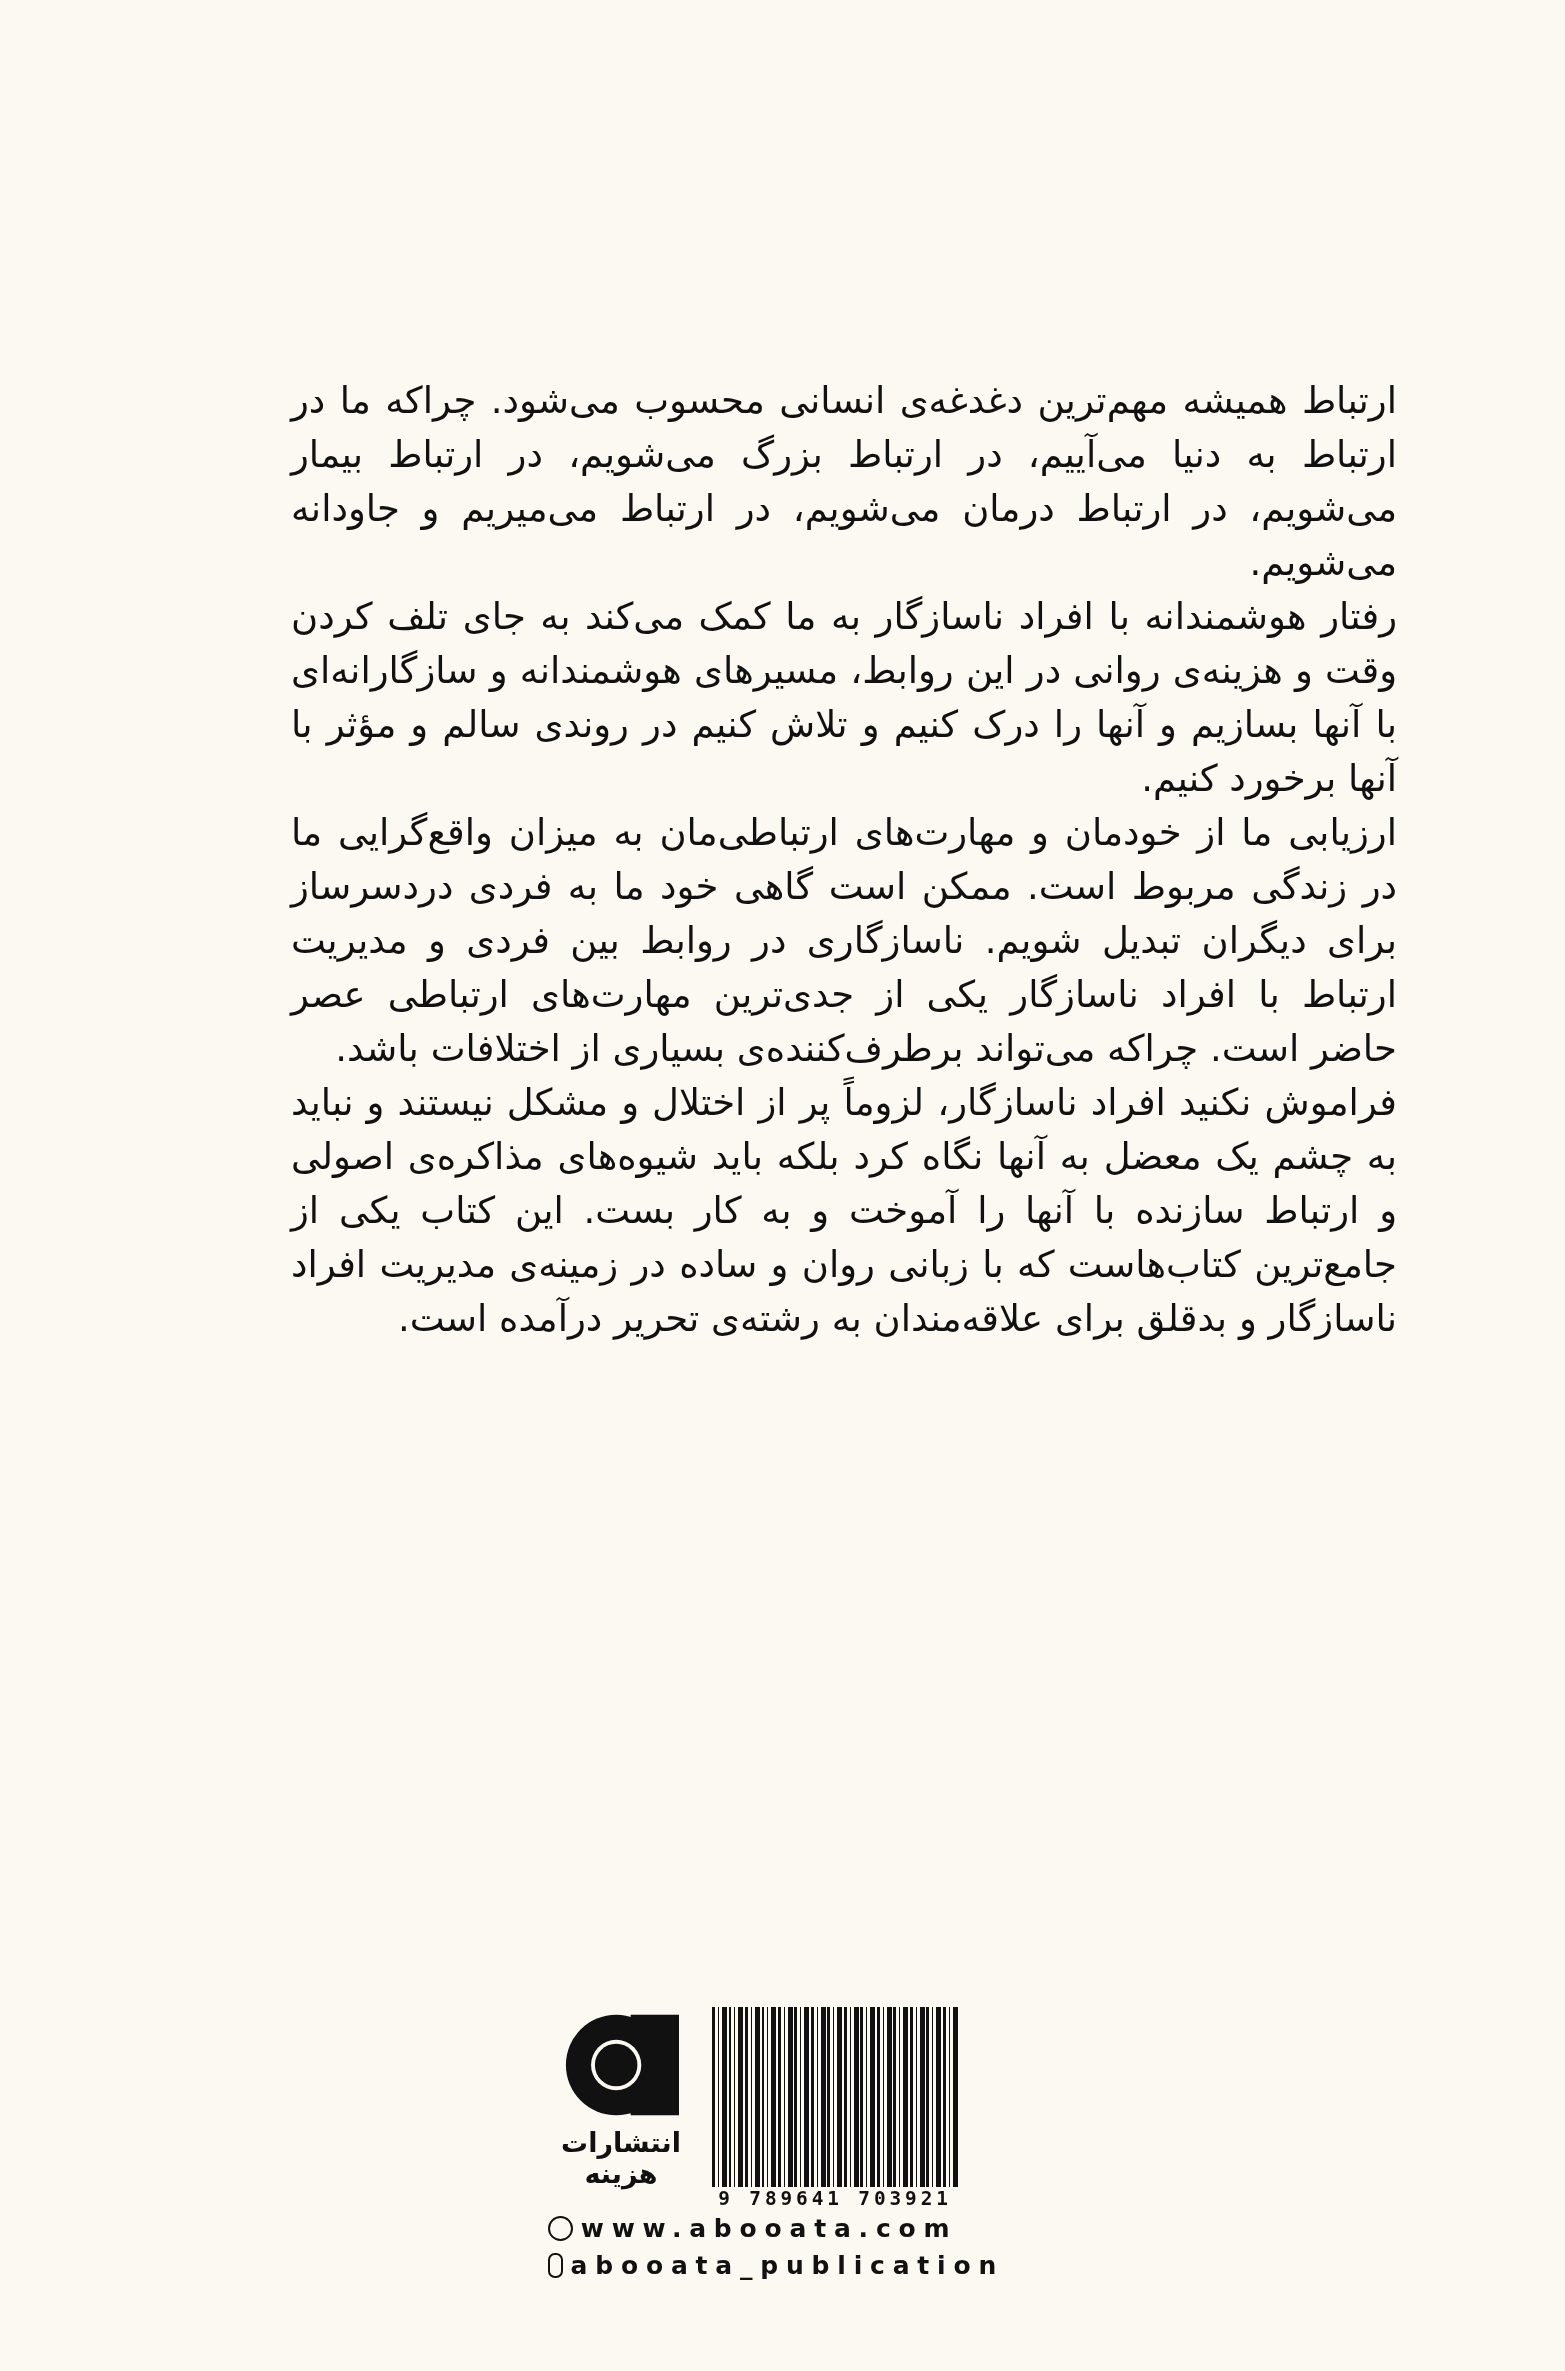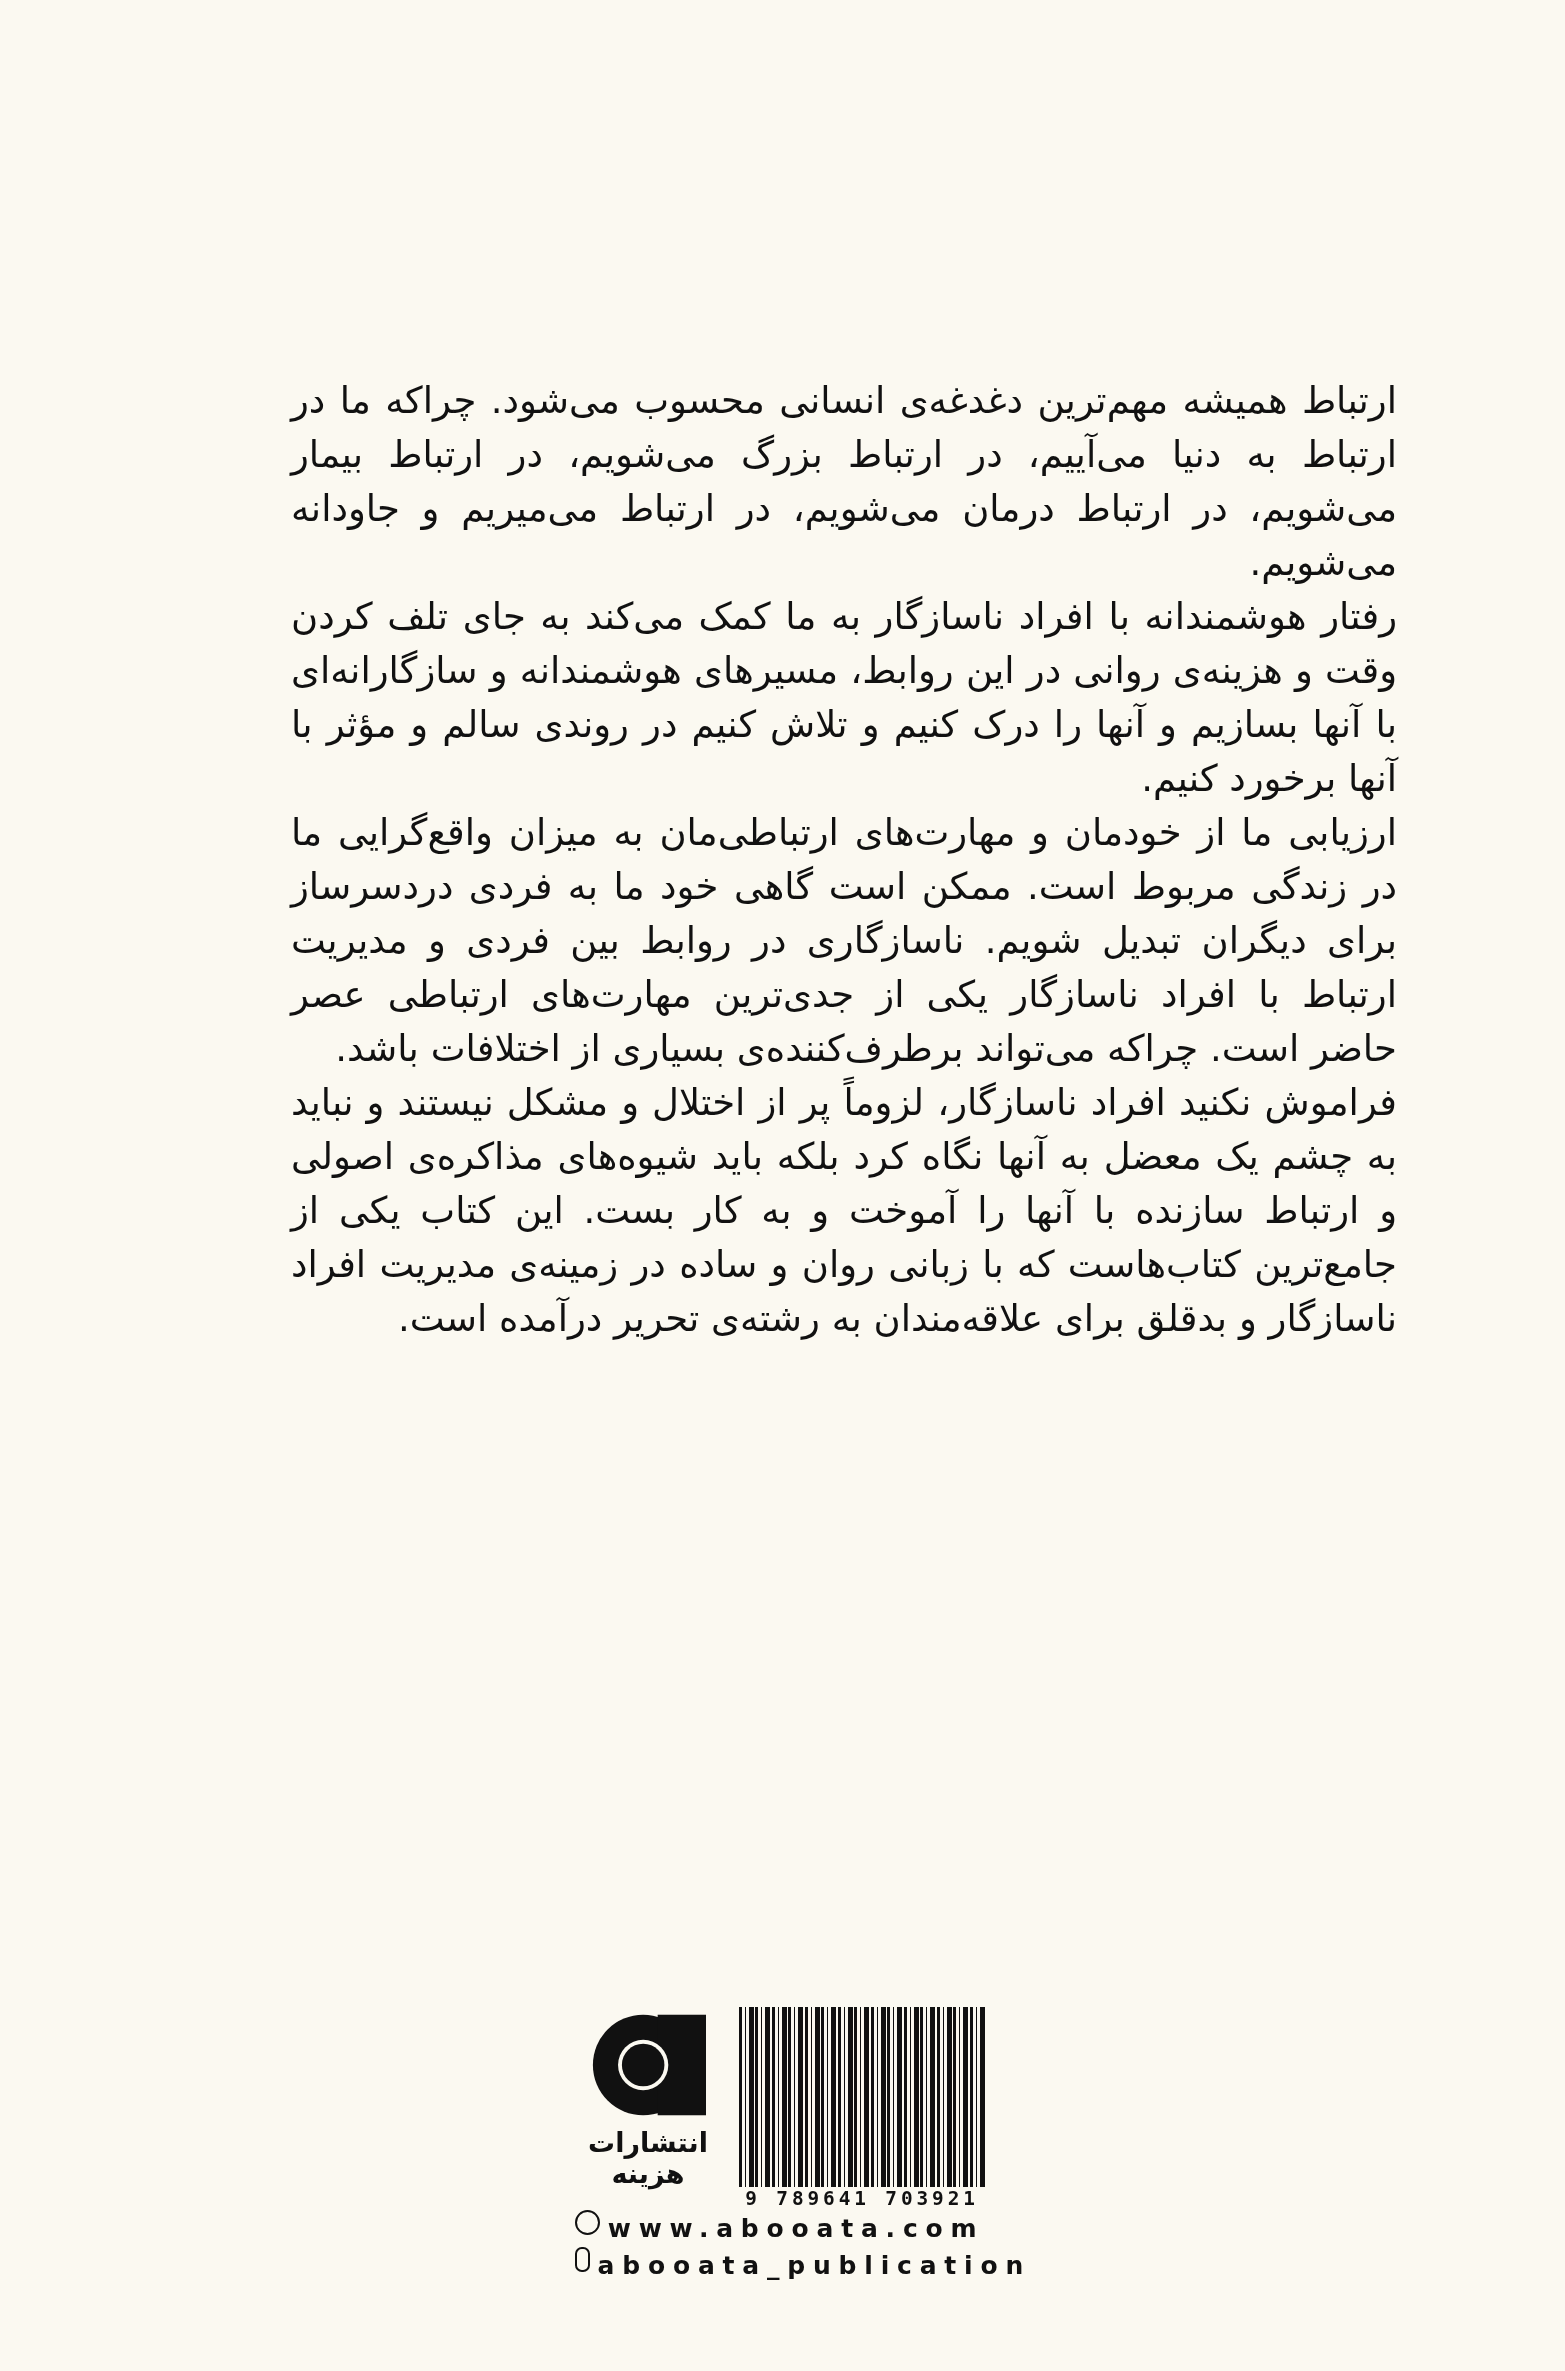--- a/index.html
+++ b/index.html
@@ -1,25 +1,25 @@
 <!DOCTYPE html>
 <html><head>
 <meta charset="utf-8">
 <style>
   html,body{margin:0;padding:0;}
   body{width:1565px;height:2372px;background:#fbf9f1;position:relative;overflow:hidden;font-family:"DejaVu Sans",sans-serif;color:#111;}
   .text-block{position:absolute;left:291px;top:374px;width:1106px;direction:rtl;text-align:justify;font-weight:normal;font-size:37px;line-height:54px;}
   .para{margin:0;text-align-last:right;}
-  .footer{position:absolute;left:575px;top:2007px;width:456px;}
+  .footer{position:absolute;left:548px;top:2007px;width:456px;}
   .logo-barcode{display:flex;align-items:flex-start;}
   .logo{width:146px;margin-right:17.5px;text-align:center;}
   .barcode{display:flex;flex-direction:column;align-items:center;}
   .bars{height:180px;width:247px;background:repeating-linear-gradient(90deg,#111 0 2.9px,#fbf9f1 2.9px 5.8px,#111 5.8px 6.8px,#fbf9f1 6.8px 9.7px,#111 9.7px 14.6px,#fbf9f1 14.6px 16.5px);}
   .isbn{font-family:"DejaVu Sans Mono",monospace;font-weight:bold;font-size:19.4px;letter-spacing:3.9px;}
-  .contact{font-weight:bold;font-size:25px;letter-spacing:7.8px;line-height:37px;display:flex;gap:7.8px;}
+  .contact{font-weight:bold;font-size:25px;letter-spacing:7.8px;line-height:37px;display:flex;align-items:center;gap:7.8px;}
   .ic{width:25px;height:25px;border:2.9px solid #111;border-radius:50%;display:inline-block;box-sizing:border-box;}
   .ig{border-radius:6.8px;}
   .pub{direction:rtl;font-weight:bold;font-size:27px;line-height:31px;}
 </style>
 </head>
 <body>
 
 <div class="text-block">
   <p class="para">ارتباط همیشه مهم‌ترین دغدغه‌ی انسانی محسوب می‌شود. چراکه ما در ارتباط به دنیا می‌آییم، در ارتباط بزرگ می‌شویم، در ارتباط بیمار می‌شویم، در ارتباط درمان می‌شویم، در ارتباط می‌میریم و جاودانه می‌شویم.</p>
   <p class="para">رفتار هوشمندانه با افراد ناسازگار به ما کمک می‌کند به جای تلف کردن وقت و هزینه‌ی روانی در این روابط، مسیرهای هوشمندانه و سازگارانه‌ای با آنها بسازیم و آنها را درک کنیم و تلاش کنیم در روندی سالم و مؤثر با آنها برخورد کنیم.</p>

